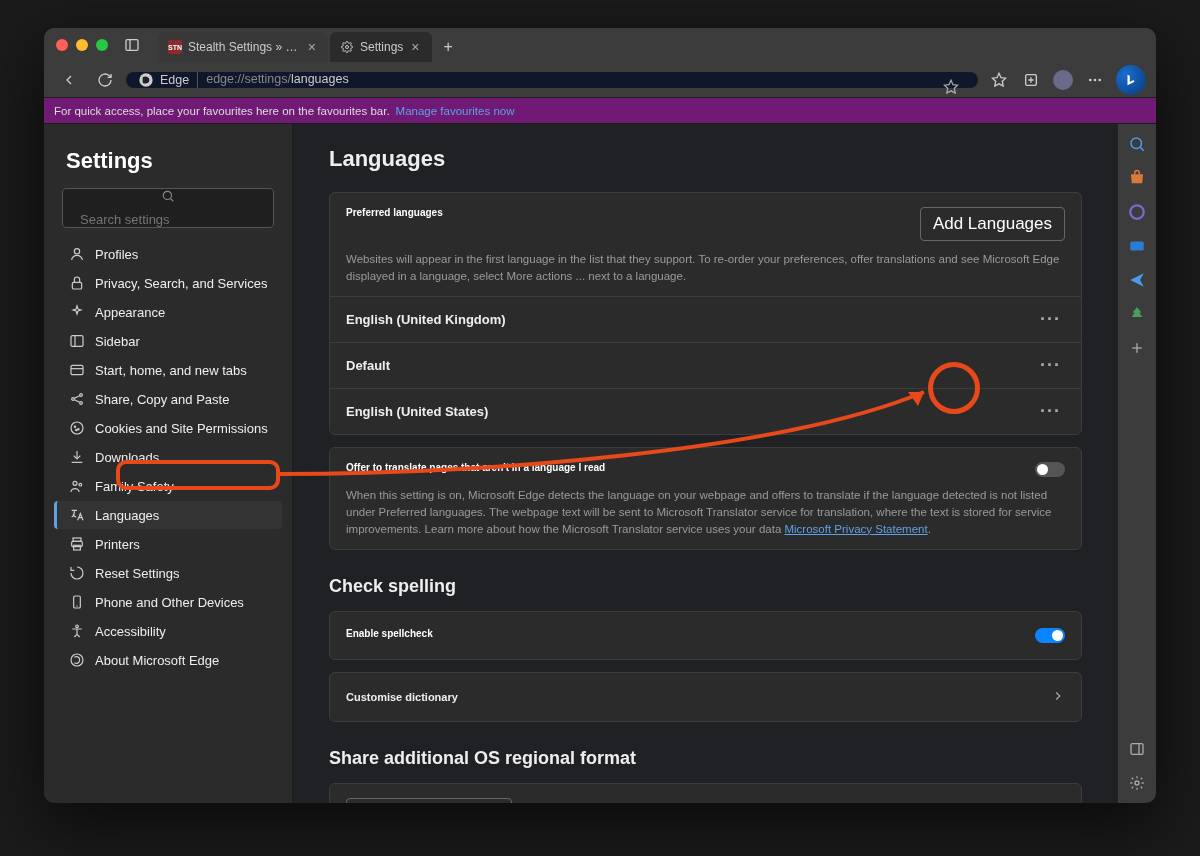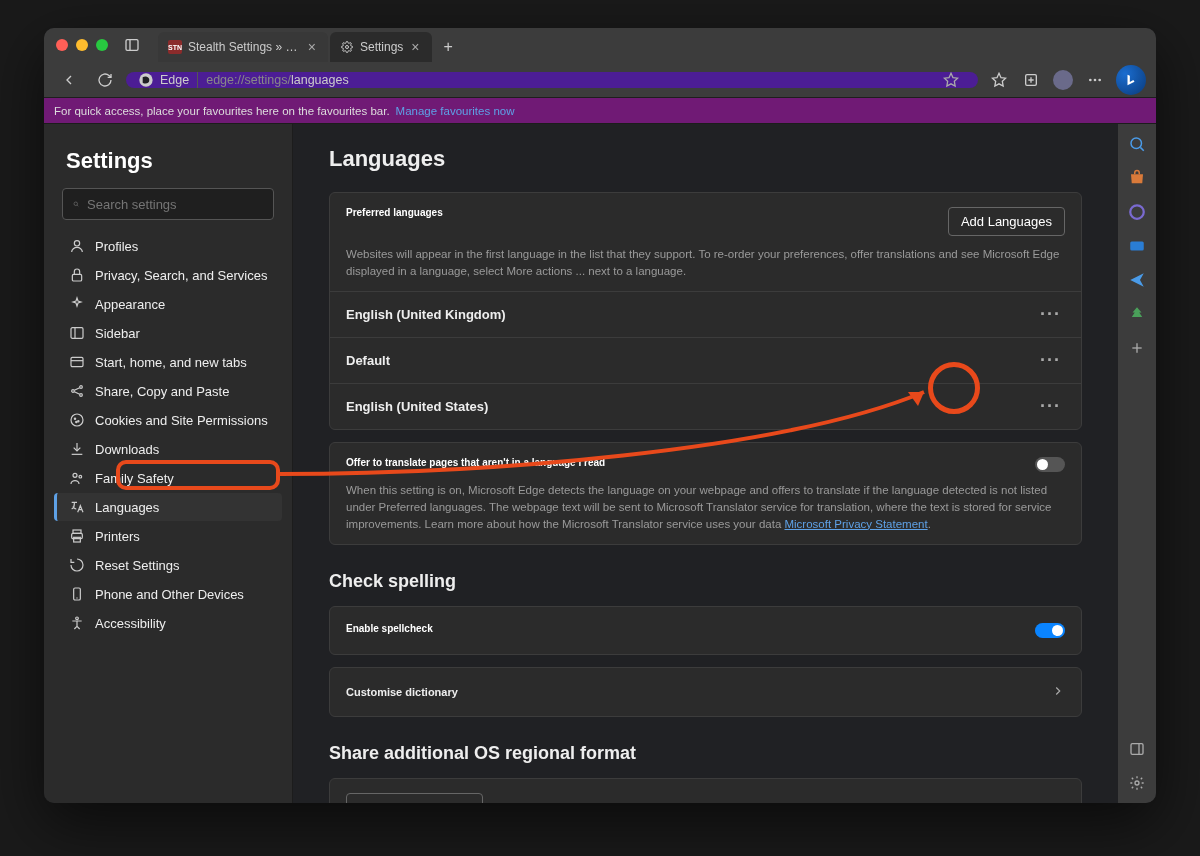--- a/index.html
+++ b/index.html
@@ -46,63 +46,64 @@
   .tab-fav.stn{background:#8b2b2b;color:#fff;border-radius:2px;font-size:7px;font-weight:bold;}
   .tab-title{white-space:nowrap;overflow:hidden;text-overflow:ellipsis;flex:1;}
   .tab-close{color:#aaa;font-size:14px;cursor:pointer;padding:0 2px;}
   .tab-add{color:#ccc;font-size:16px;padding:6px 10px;cursor:pointer;}
   .toolbar {
     height:36px; background:#3c3c3c; display:flex; align-items:center;
     padding:0 10px; gap:6px; border-bottom:1px solid #1e1e1e;
   }
   .tbtn{width:30px;height:30px;display:flex;align-items:center;justify-content:center;color:#ccc;cursor:pointer;border-radius:4px;}
   .tbtn svg{width:16px;height:16px;}
-  .addr{flex:1;background:#4c1d95;border-radius:16px;height:16px;display:flex;align-items:center;padding:0 12px;color:#ccc;font-size:12.5px;gap:8px;}
+  .addr{flex:1;background:#0f172a;border-radius:16px;height:16px;display:flex;align-items:flex-start;padding:0 12px;color:#ccc;font-size:12.5px;gap:8px;}
   .addr-edge{display:flex;align-items:center;gap:6px;padding-right:8px;border-right:1px solid #555;}
   .addr-text .dim{color:#888;}
   .tb-right{display:flex;gap:2px;align-items:center;}
   .bing-circle{width:30px;height:30px;border-radius:50%;background:radial-gradient(circle at 30% 30%,#1a6dd0,#0a3a7a);display:flex;align-items:center;justify-content:center;margin-left:4px;}
   .bing-circle svg{width:14px;height:14px;}
   .avatar{width:20px;height:20px;border-radius:50%;background:#6a6a8a;}
   .favbar{
     height:26px;background:#701a75;display:flex;align-items:center;padding:0 10px;
     color:#ddd;font-size:11.5px;gap:6px;border-bottom:1px solid #1c1c1c;
   }
   .favbar a{color:#5ea1e6;text-decoration:none;}
   .content{flex:1;display:flex;overflow:hidden;}
   .sidebar{
     width:249px;background:#2b2b2b;border-right:1px solid #1c1c1c;
     padding:16px 10px;overflow-y:auto;
   }
   .sb-title{color:#fff;font-size:22px;font-weight:600;padding:8px 12px 14px;}
   .sb-search{
     background:#1f1f1f;border:1px solid #555;border-radius:4px;
-    height:32px;display:flex;align-items:center;padding:0 10px;gap:8px;
+    height:40px;display:flex;align-items:center;padding:0 10px;gap:8px;
     margin:0 8px 12px;
+    flex-direction:column;
   }
   .sb-search input{background:none;border:none;outline:none;color:#ccc;font-size:13px;flex:1;}
   .sb-item{
     display:flex;align-items:center;gap:10px;padding:6px 12px;
     color:#eee;font-size:13px;cursor:pointer;border-radius:4px;
     border-left:3px solid transparent;margin-bottom:1px;
   }
   .sb-item.active{border-left:3px solid #5ea1e6;background:#333;}
   .sb-ico{width:16px;height:16px;display:flex;align-items:center;justify-content:center;color:#ccc;}
   .sb-ico svg{width:16px;height:16px;}
   .main{flex:1;overflow-y:auto;padding:22px 36px;color:#eee;}
   .page-title{font-size:22px;font-weight:600;margin-bottom:20px;}
   .card{
     background:#2b2b2b;border:1px solid #3c3c3c;border-radius:6px;
     margin-bottom:12px;
   }
   .card-head{display:flex;justify-content:space-between;align-items:flex-start;padding:14px 16px 10px;}
   .card-title{font-size:10px;font-weight:600;color:#fff;}
   .card-desc{font-size:11.5px;color:#9a9a9a;padding:0 16px 12px;line-height:1.45;}
   .btn-outline{
-    background:none;border:1px solid #666;color:#fff;font-size:13px;
+    background:none;border:1px solid #666;color:#fff;font-size:17px;
     padding:6px 12px;border-radius:4px;cursor:pointer;display:flex;align-items:center;gap:6px;
   }
   .lang-row{
     border-top:1px solid #3c3c3c;padding:12px 16px;display:flex;
     justify-content:space-between;align-items:center;font-size:13px;font-weight:600;
   }
   .more{color:#aaa;font-size:18px;cursor:pointer;padding:0 4px;letter-spacing:1px;}
   .section-title{font-size:18px;font-weight:600;margin:26px 0 14px;}
   .sw-row{
     display:flex;justify-content:space-between;align-items:flex-start;
@@ -371,20 +372,29 @@
             <span>Phone and Other Devices</span>
           </div>
           <div class="sb-item">
             <span class="sb-ico">
               <svg viewBox="0 0 24 24" fill="none" stroke="#ccc" stroke-width="1.8">
                 <circle cx="12" cy="5" r="2"></circle>
                 <path d="M5 9h14M12 9v8M8 21l4-4 4 4"></path>
               </svg>
             </span>
             <span>Accessibility</span>
+          </div>
+          <div class="sb-item">
+            <span class="sb-ico">
+              <svg viewBox="0 0 24 24" fill="none" stroke="#ccc" stroke-width="1.8">
+                <circle cx="12" cy="12" r="9"></circle>
+                <path d="M8 8c3-2 8-1 8 4s-5 6-8 4"></path>
+              </svg>
+            </span>
+            <span>About Microsoft Edge</span>
           </div>
         </div>
     </div>
 
     <div class="main">
       <div class="page-title">Languages</div>
 
       <div class="card">
         <div class="card-head">
           <div class="card-title">Preferred languages</div>

